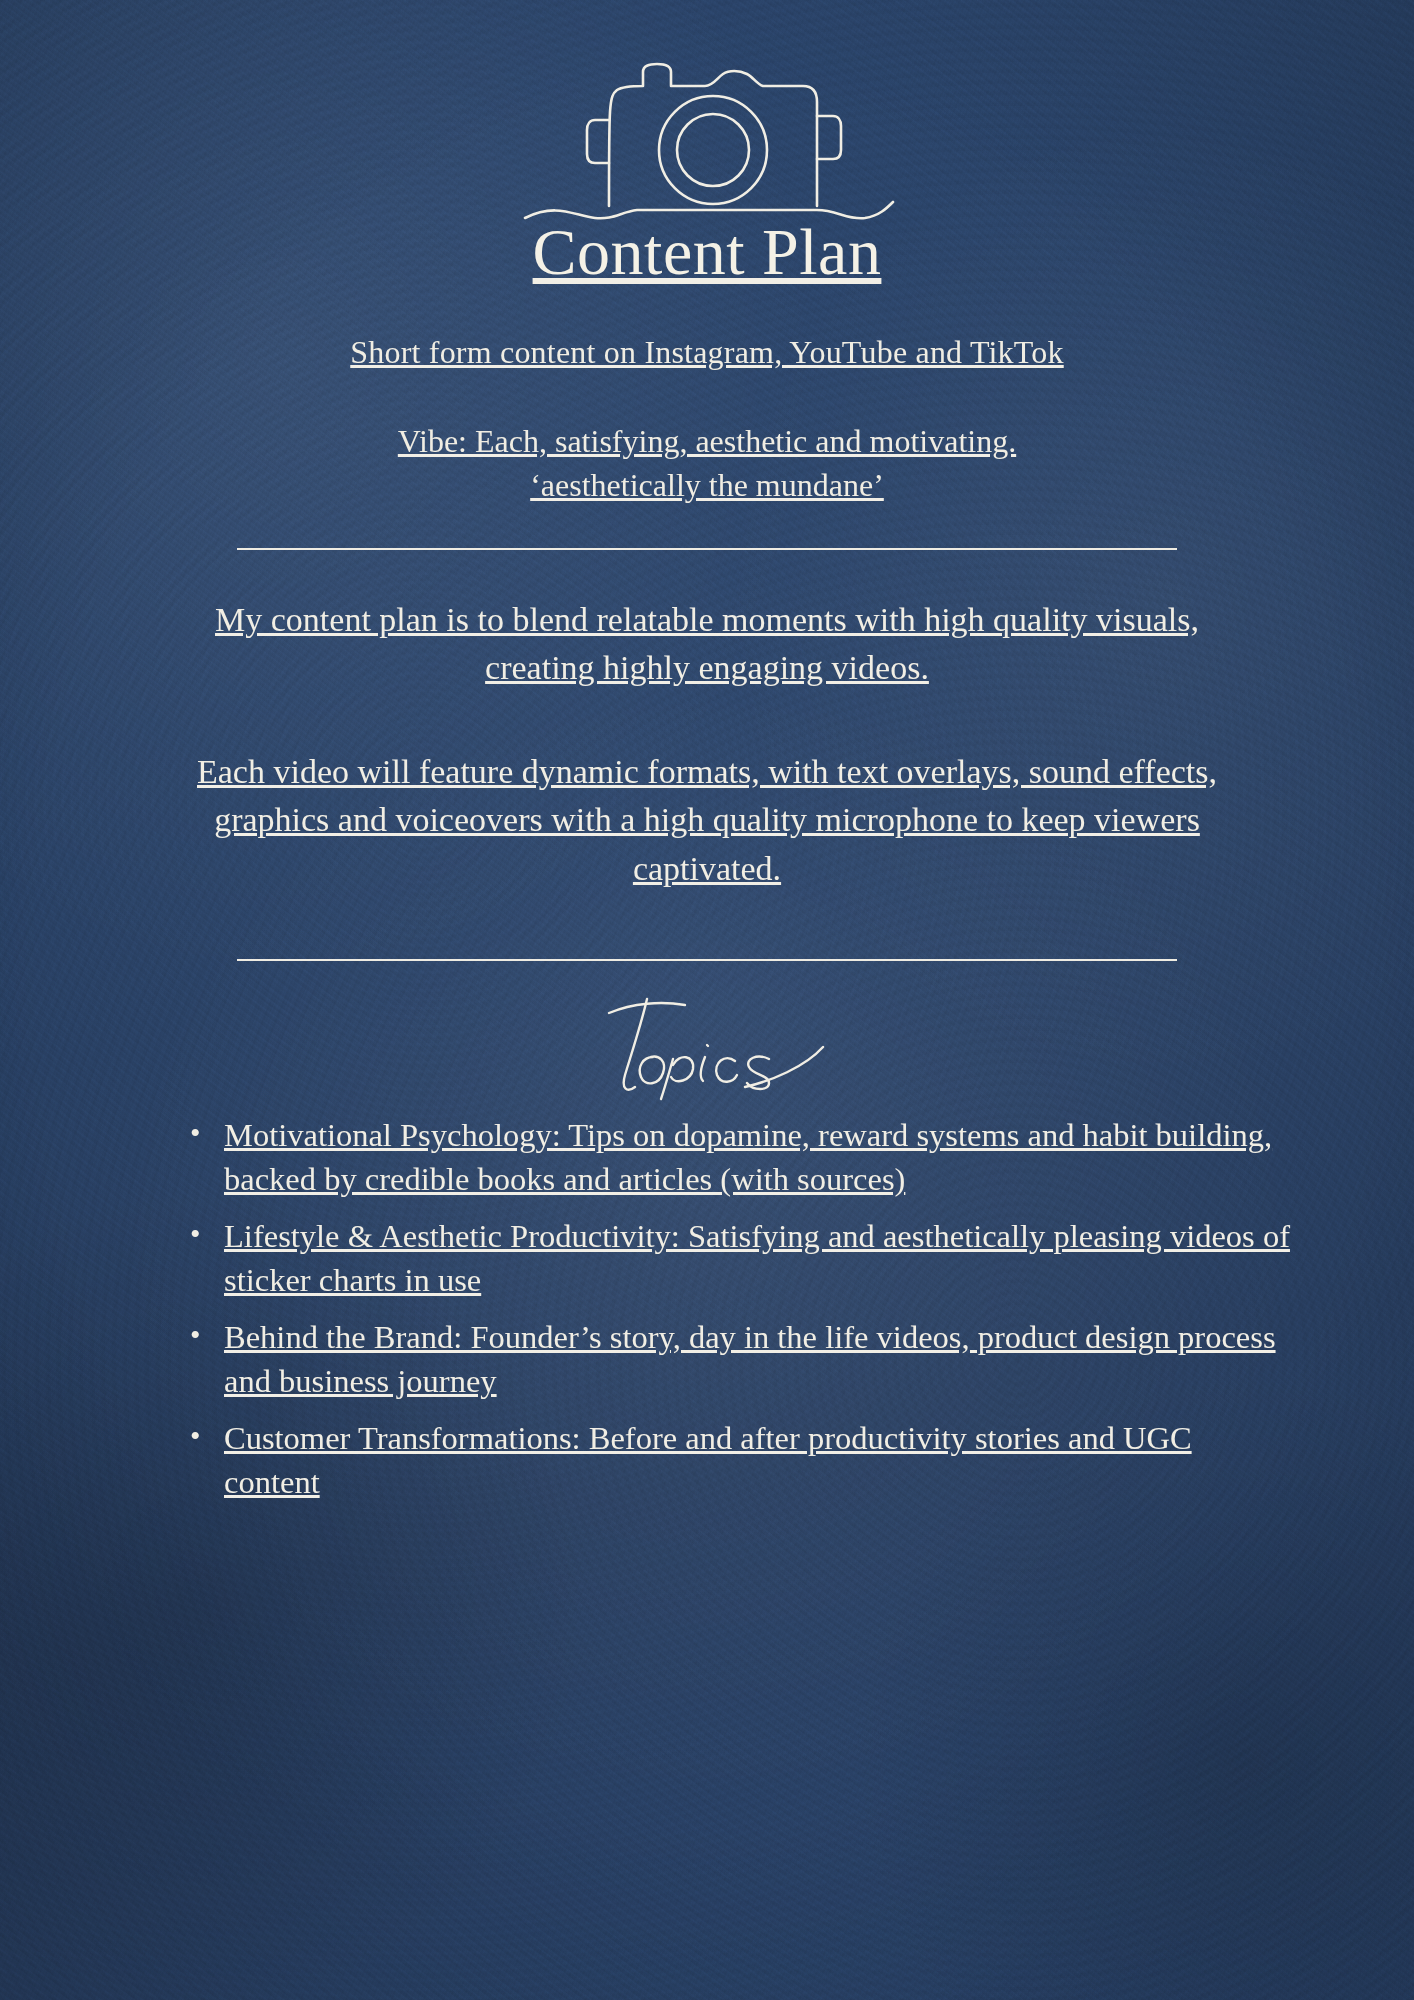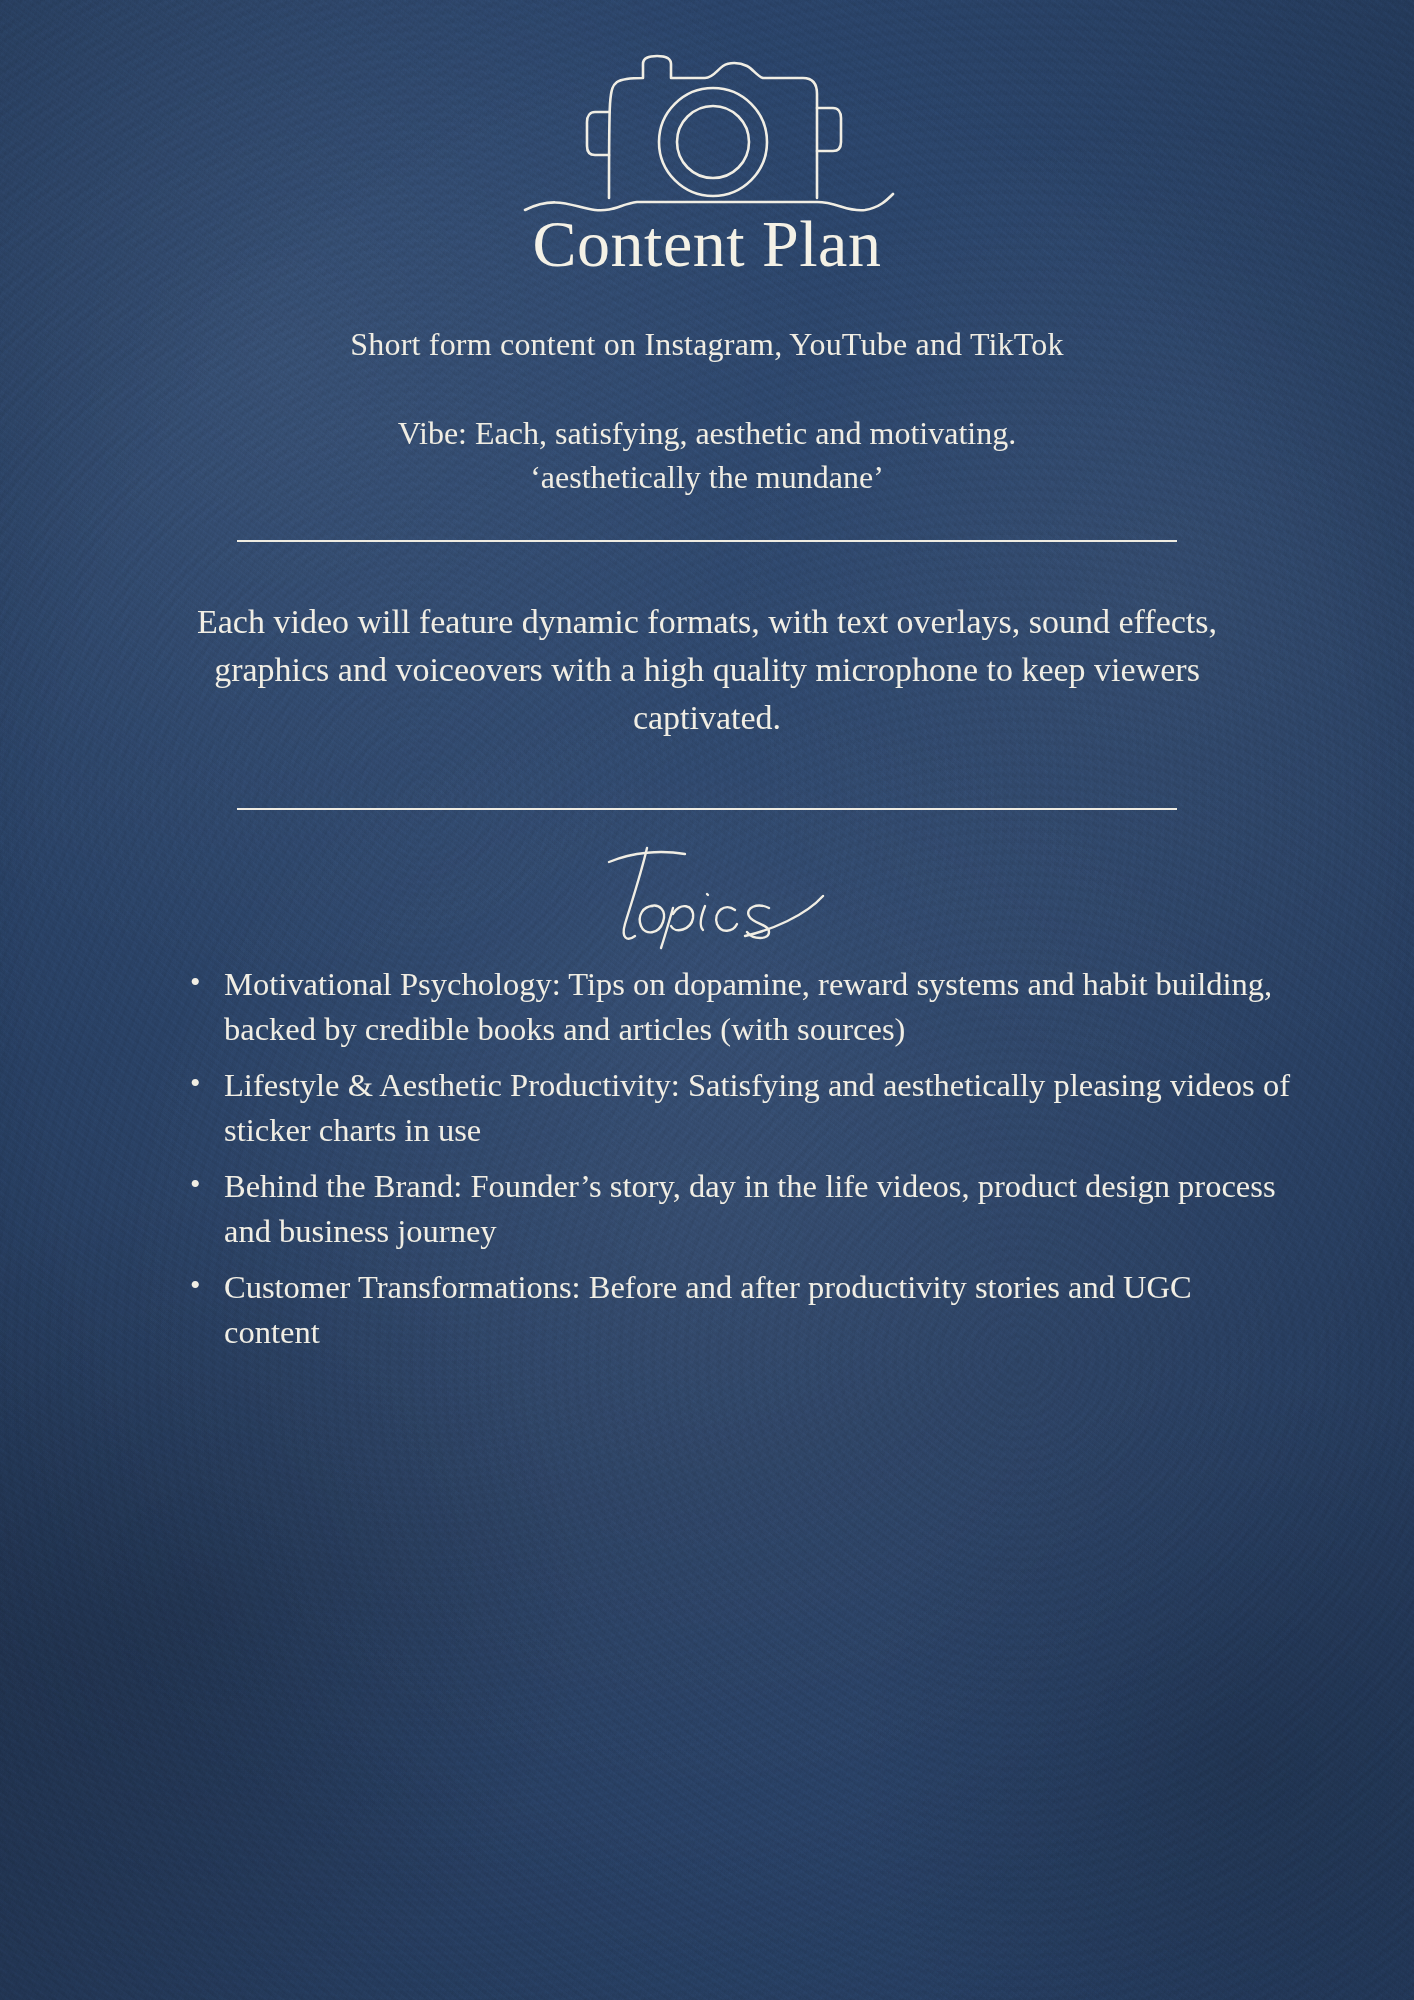--- a/index.html
+++ b/index.html
@@ -46,22 +46,23 @@
     inset: 0;
     background: radial-gradient(ellipse 85% 78% at 50% 48%, rgba(0,0,0,0) 55%, rgba(0,0,0,0.22) 100%);
     pointer-events: none;
   }
 
   .page {
     position: relative;
     width: 1414px;
     height: 1623px;
     box-sizing: border-box;
-    padding: 8px 120px;
+    padding: 16px 120px;
     text-align: center;
+    text-decoration: underline;
   }
 
   
   .camera-icon {
     padding-top: 42px;
     line-height: 0;
   }
   .title {
     font-size: 66px;
     letter-spacing: 0.5px;
@@ -162,20 +163,21 @@
 
   <div class="subtitle">Short form content on Instagram, YouTube and TikTok</div>
 
   <div class="vibe">
     <div>Vibe: Each, satisfying, aesthetic and motivating.</div>
     <div>‘aesthetically the mundane’</div>
   </div>
 
   <div class="rule"></div>
 
+  <p class="para p1">My content plan is to blend relatable moments with high quality visuals, creating highly engaging videos.</p>
   <p class="para p2">Each video will feature dynamic formats, with text overlays, sound effects, graphics and voiceovers with a high quality microphone to keep viewers captivated.</p>
 
   <div class="rule second"></div>
 
   <div class="topics-script">
     <svg width="300" height="110" viewBox="0 0 300 110" fill="none" xmlns="http://www.w3.org/2000/svg" aria-label="Topics">
       <g stroke="#f1eee4" fill="none" stroke-width="2.4" stroke-linecap="round" stroke-linejoin="round">
 
         <path d="M52 18 C 76 8, 104 6, 128 10"></path>
         <path d="M90 4 C 84 30, 74 60, 68 80 C 64 94, 70 98, 78 92"></path>

